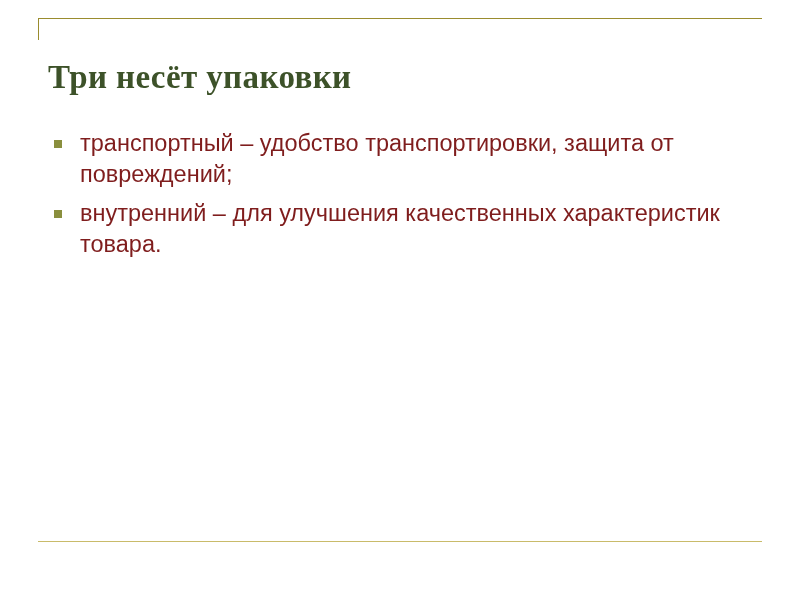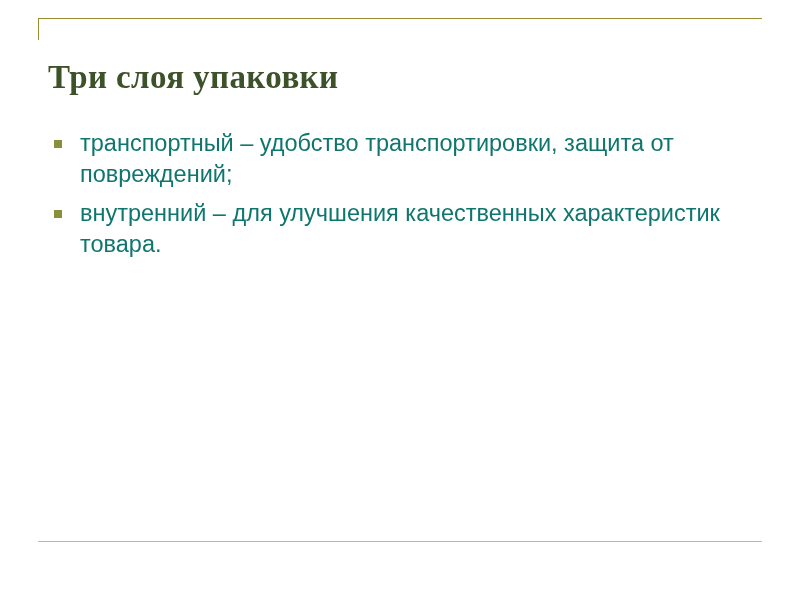--- a/index.html
+++ b/index.html
@@ -65,21 +65,21 @@
     margin: 0;
     padding: 0;
     list-style: none;
   }
   .bullet-item {
     position: relative;
     padding-left: 32px;
     margin-bottom: 8px;
     font-size: 23.5px;
     line-height: 1.32;
-    color: #0f766e;
+    color: #7f1d1d;
     font-family: "Liberation Sans", sans-serif;
   }
   .bullet-marker {
     position: absolute;
     left: 6px;
     top: 12px;
     width: 8px;
     height: 8px;
     background: #8a8f3e;
     display: block;
@@ -89,21 +89,21 @@
   }
 </style>
 </head>
 <body>
 
 <div class="slide">
 
   <div class="rule-top"></div>
   <div class="rule-top-tick"></div>
 
-  <h1 class="title">Три слоя упаковки</h1>
+  <h1 class="title">Три несёт упаковки</h1>
 
   <ul class="body-list">
     <li class="bullet-item">
       <span class="bullet-marker"></span>
       <span class="bullet-text">транспортный – удобство транспортировки, защита от повреждений;</span>
     </li>
     <li class="bullet-item">
       <span class="bullet-marker"></span>
       <span class="bullet-text">внутренний – для улучшения качественных характеристик товара.</span>
     </li>

